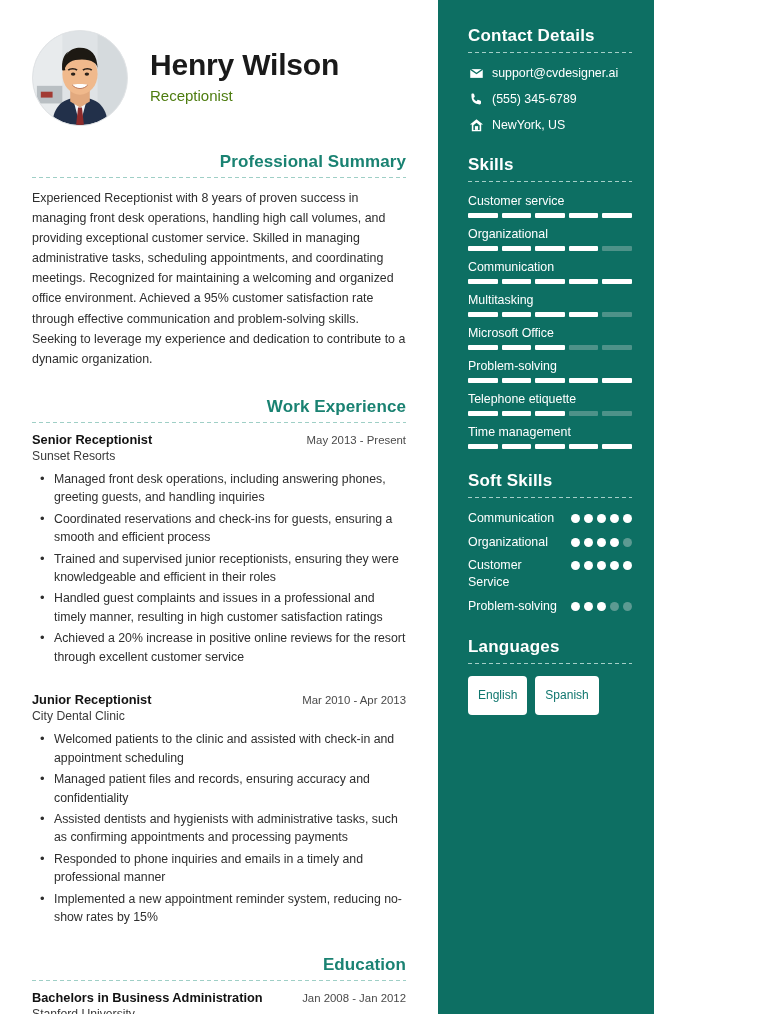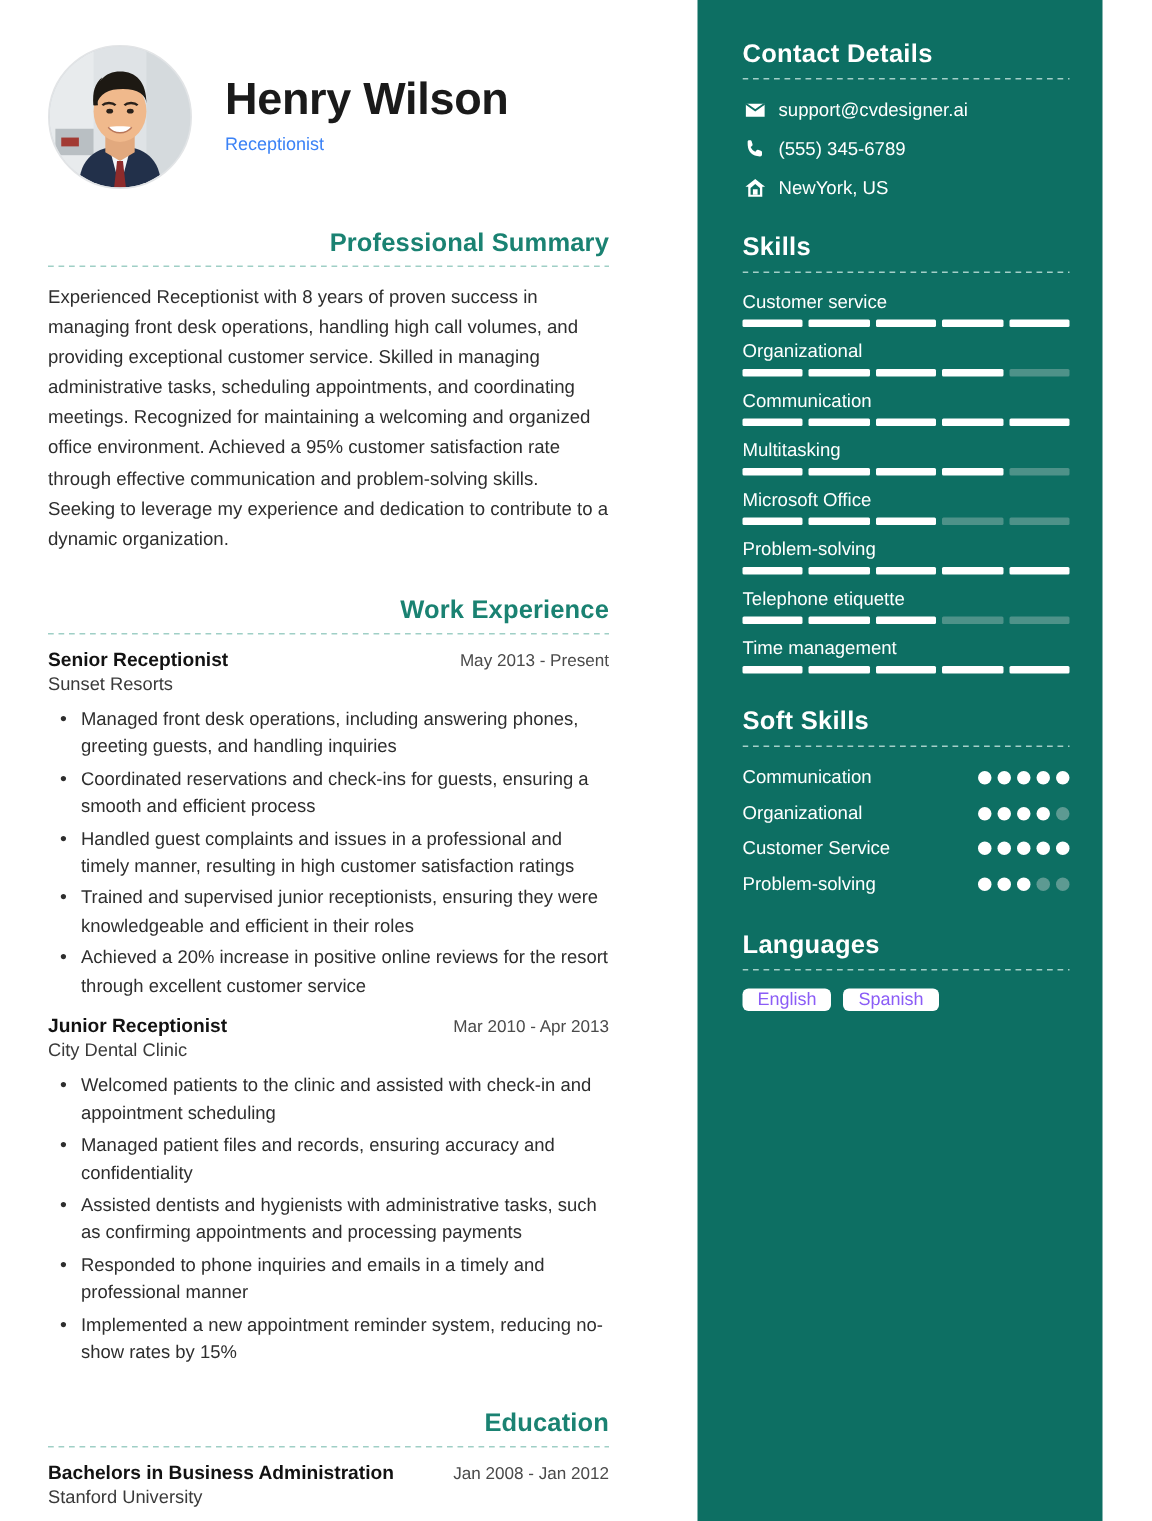--- a/index.html
+++ b/index.html
@@ -32,21 +32,21 @@
     border: 1px solid #e2e4e6;
     background: #d9dee2;
     position: relative;
   }
   .avatar svg { display: block; width: 100%; height: 100%; }
   .name-block { padding-bottom: 4px; }
   .name {
     font-size: 30px; font-weight: bold; color: #1a1a1a;
     letter-spacing: -0.2px; line-height: 1.1;
   }
-  .job-title { font-size: 12px; color: #3b82f6; margin-top: 6px; }
+  .job-title { font-size: 15px; color: #4d7c0f; margin-top: 6px; }
 
   
   .section { margin-bottom: 18px; }
   .section-title {
     font-size: 17px; font-weight: bold; color: #1a8272;
     letter-spacing: 0.1px;
     text-align: right;
   }
   .divider-dots {
     height: 1px; margin: 5px 0 10px 0;
@@ -71,30 +71,29 @@
 
   ul.bullets { margin: 7px 0 0 0; padding-left: 22px; list-style: none; }
   ul.bullets li {
     font-size: 12.3px; line-height: 1.5; color: #2e2e2e;
     margin-bottom: 3px; position: relative;
   }
   ul.bullets li::before {
     content: "\2022"; position: absolute; left: -14px; top: -1px;
     color: #2e2e2e; font-size: 13px;
   }
-  .entry + .entry { margin-top: 10px; }
+  .entry + .entry { margin-top: 26px; }
   .spacer-10 { height: 10px; }
 
   
   .side-col {
-    width: 270px;
+    width: 216px;
     background: #0d6f63;
     color: #ffffff;
     padding: 26px 22px 0 30px;
-    margin-left: 27px;
   }
   .side-section { margin-bottom: 22px; }
   .side-title {
     font-size: 17px; font-weight: bold; color: #ffffff; letter-spacing: 0.2px;
   }
   .side-divider {
     height: 1px; margin: 6px 0 12px 0;
     background-image: linear-gradient(to right, #bfe0da 0 4px, transparent 4px 7px);
     background-size: 7px 1px; background-repeat: repeat-x;
     opacity: .85;
@@ -121,22 +120,22 @@
     margin-bottom: 7px; gap: 8px;
   }
   .soft-label { font-size: 12.4px; color: #ffffff; line-height: 1.35; max-width: 112px; }
   .dots { display: flex; gap: 4px; padding-top: 4px; flex: 0 0 auto; }
   .dot { width: 9px; height: 9px; border-radius: 50%; background: #5d9a92; }
   .dot.on { background: #ffffff; }
 
   
   .lang-wrap { display: flex; flex-wrap: wrap; gap: 8px; }
   .lang-chip {
-    background: #ffffff; color: #8b5cf6;
-    font-size: 12px; padding: 0 10px; border-radius: 4px; line-height: 1.25;
+    background: #ffffff; color: #0f766e;
+    font-size: 12px; padding: 12px 10px; border-radius: 4px; line-height: 1.25;
   }
 </style>
 </head>
 <body>
 
 <div class="page">
 
   <div class="main-col">
 
     <div class="header">
@@ -190,22 +189,22 @@
       <div id="work-list">
           <div class="entry">
             <div class="entry-head">
               <span class="entry-role">Senior Receptionist</span>
               <span class="entry-date">May 2013 - Present</span>
             </div>
             <div class="entry-org">Sunset Resorts</div>
             <ul class="bullets">
               <li>Managed front desk operations, including answering phones, greeting guests, and handling inquiries</li>
               <li>Coordinated reservations and check-ins for guests, ensuring a smooth and efficient process</li>
+              <li>Trained and supervised junior receptionists, ensuring they were knowledgeable and efficient in their roles</li>
               <li>Handled guest complaints and issues in a professional and timely manner, resulting in high customer satisfaction ratings</li>
-              <li>Trained and supervised junior receptionists, ensuring they were knowledgeable and efficient in their roles</li>
               <li>Achieved a 20% increase in positive online reviews for the resort through excellent customer service</li>
             </ul>
           </div>
           <div class="entry">
             <div class="entry-head">
               <span class="entry-role">Junior Receptionist</span>
               <span class="entry-date">Mar 2010 - Apr 2013</span>
             </div>
             <div class="entry-org">City Dental Clinic</div>
             <ul class="bullets">

